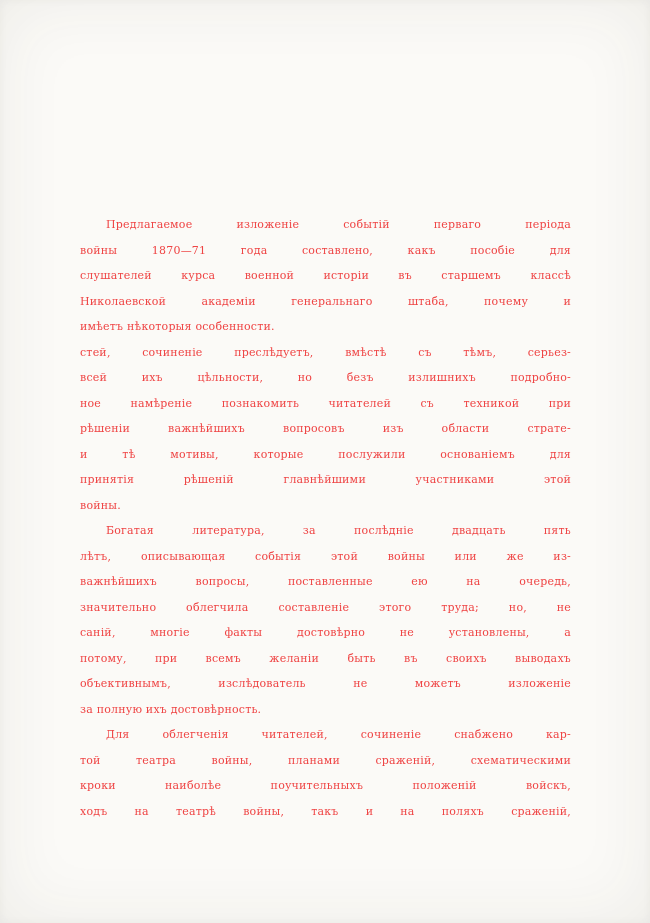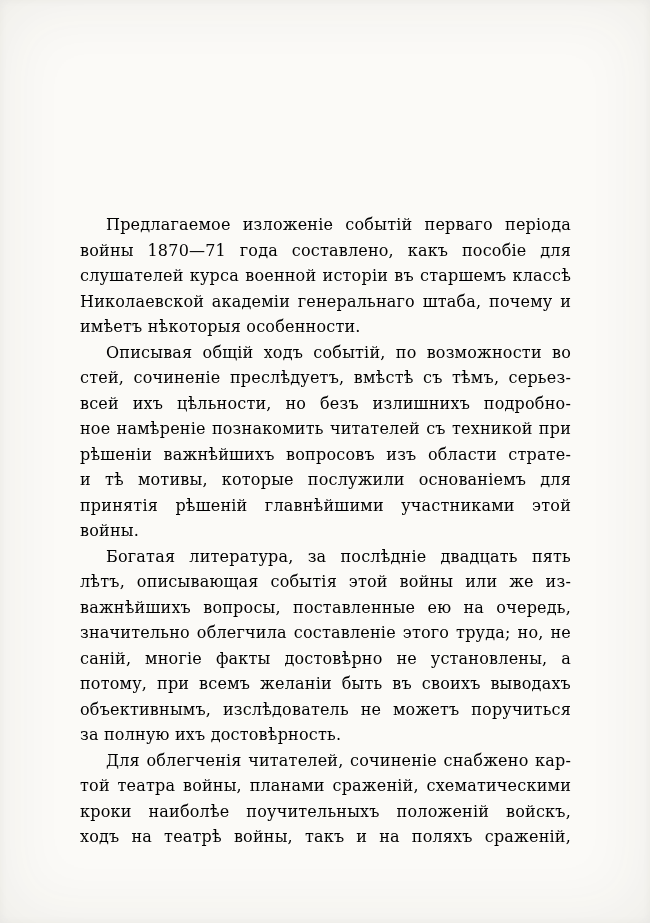--- a/index.html
+++ b/index.html
@@ -20,22 +20,22 @@
     width: 650px;
     height: 923px;
     background: #fbfaf7;
     box-shadow: inset 0 0 70px rgba(60,55,45,0.07), inset 0 0 8px rgba(60,55,45,0.05);
   }
   .text-block {
     position: absolute;
     left: 80px;
     top: 212px;
     width: 491px;
-    color: #000000;
-    font-size: 16px;
+    color: #ef4444;
+    font-size: 11px;
     line-height: 25.5px;
     letter-spacing: 0.2px;
   }
   .para {
     margin: 0;
   }
   .para .line {
     text-align: justify;
     text-align-last: justify;
     white-space: nowrap;
@@ -54,37 +54,36 @@
 <div class="scan-page">
   <div class="text-block">
       <div class="para">
         <div class="line first">Предлагаемое изложеніе событій перваго періода</div>
         <div class="line">войны 1870—71 года составлено, какъ пособіе для</div>
         <div class="line">слушателей курса военной исторіи въ старшемъ классѣ</div>
         <div class="line">Николаевской академіи генеральнаго штаба, почему и</div>
         <div class="line last">имѣетъ нѣкоторыя особенности.</div>
       </div>
       <div class="para">
-        <div class="line first">Описывая общій ходъ событій, по возможности во</div>
         <div class="line">стей, сочиненіе преслѣдуетъ, вмѣстѣ съ тѣмъ, серьез-</div>
         <div class="line">всей ихъ цѣльности, но безъ излишнихъ подробно-</div>
         <div class="line">ное намѣреніе познакомить читателей съ техникой при</div>
         <div class="line">рѣшеніи важнѣйшихъ вопросовъ изъ области страте-</div>
         <div class="line">и тѣ мотивы, которые послужили основаніемъ для</div>
         <div class="line">принятія рѣшеній главнѣйшими участниками этой</div>
         <div class="line last">войны.</div>
       </div>
       <div class="para">
         <div class="line first">Богатая литература, за послѣдніе двадцать пять</div>
         <div class="line">лѣтъ, описывающая событія этой войны или же из-</div>
         <div class="line">важнѣйшихъ вопросы, поставленные ею на очередь,</div>
         <div class="line">значительно облегчила составленіе этого труда; но, не</div>
         <div class="line">саній, многіе факты достовѣрно не установлены, а</div>
         <div class="line">потому, при всемъ желаніи быть въ своихъ выводахъ</div>
-        <div class="line">объективнымъ, изслѣдователь не можетъ поручиться</div>
+        <div class="line">объективнымъ, изслѣдователь не можетъ изложеніе</div>
         <div class="line last">за полную ихъ достовѣрность.</div>
       </div>
       <div class="para">
         <div class="line first">Для облегченія читателей, сочиненіе снабжено кар-</div>
         <div class="line">той театра войны, планами сраженій, схематическими</div>
         <div class="line">кроки наиболѣе поучительныхъ положеній войскъ,</div>
         <div class="line">ходъ на театрѣ войны, такъ и на поляхъ сраженій,</div>
       </div>
     </div>
 </div>

